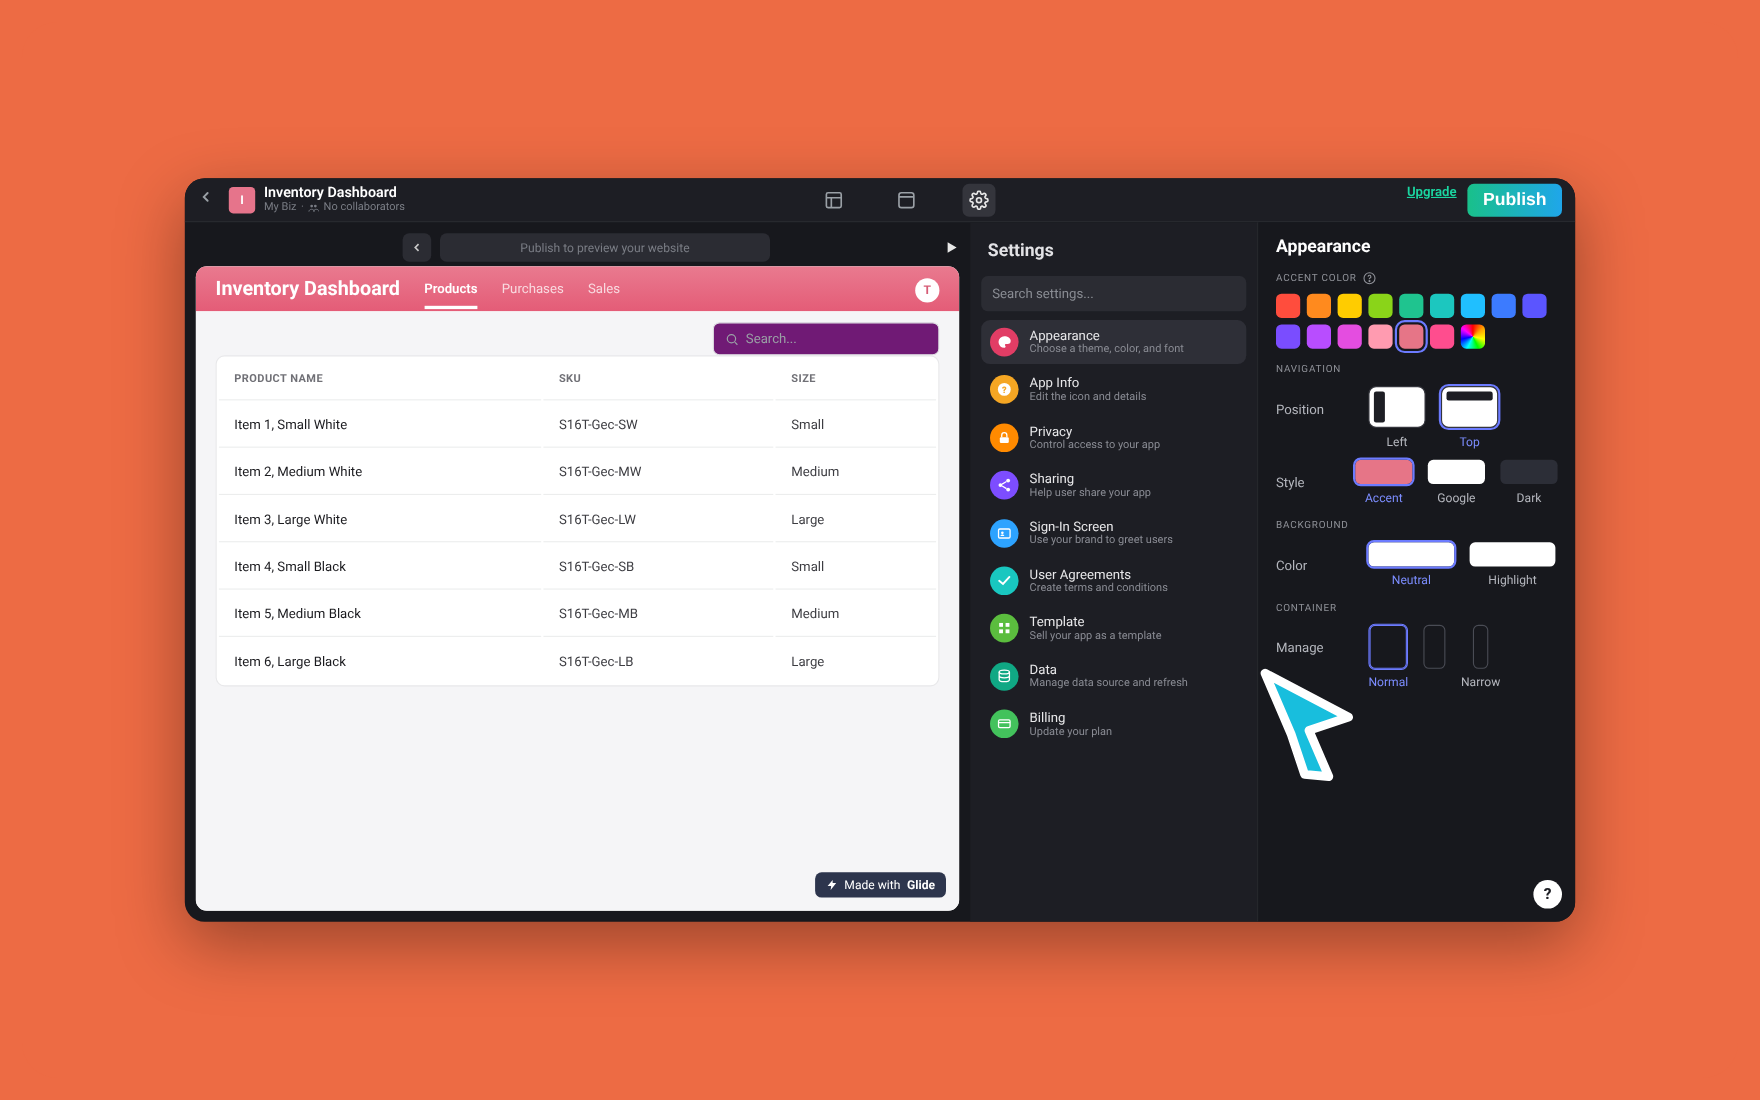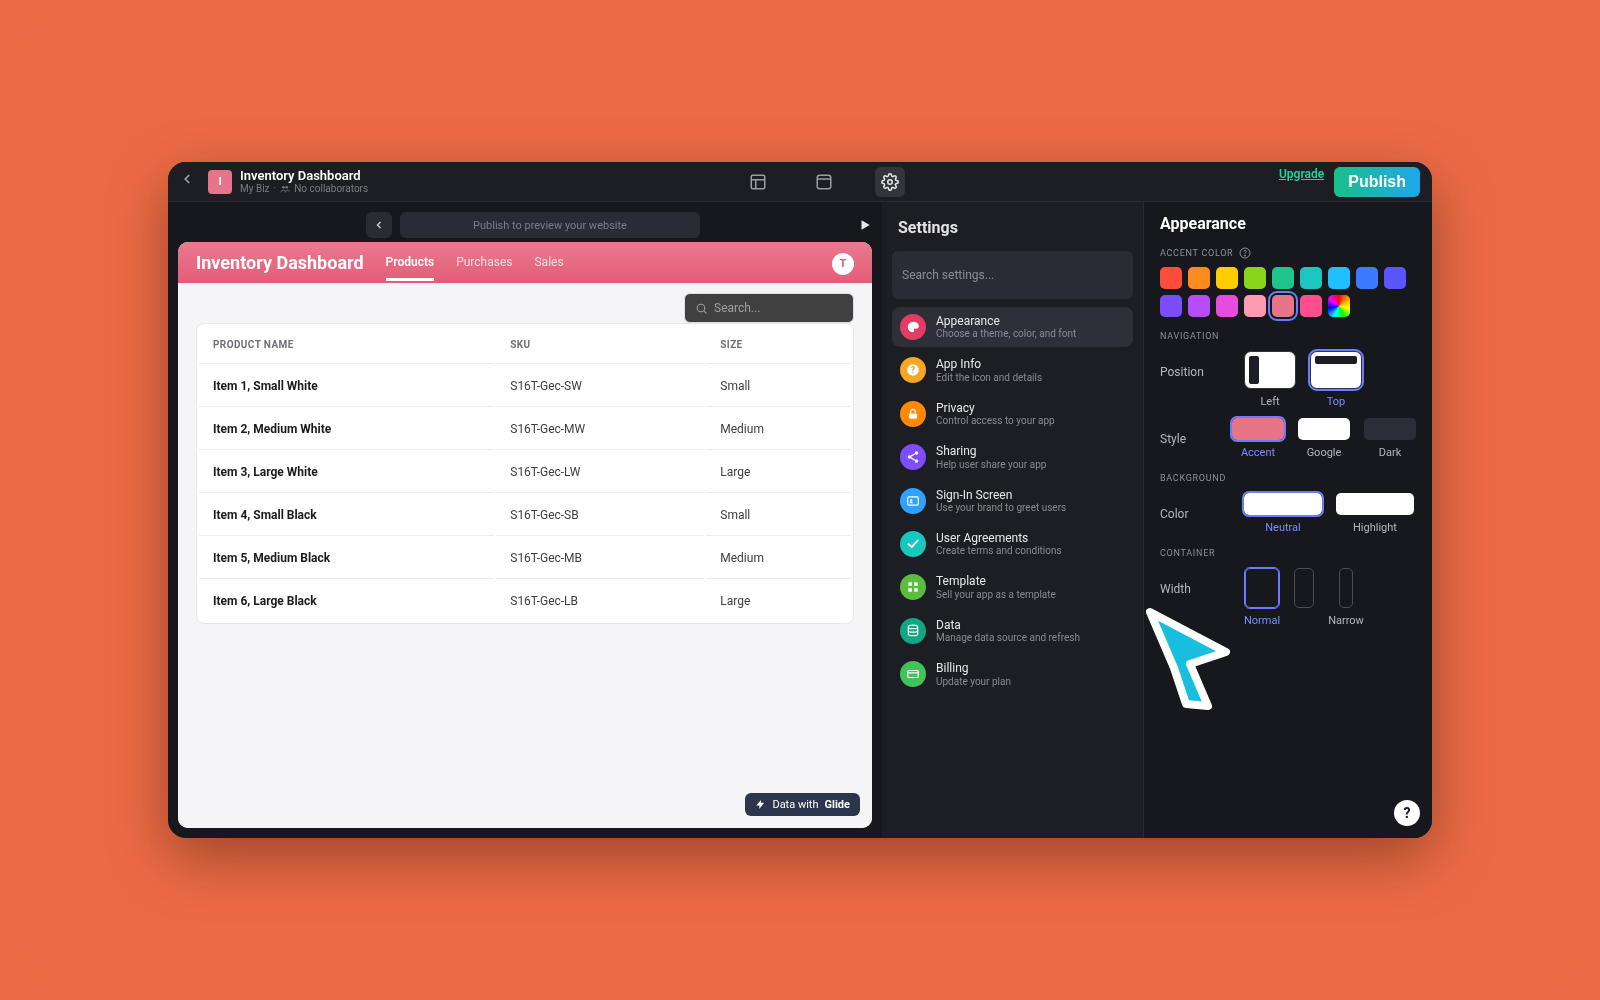--- a/index.html
+++ b/index.html
@@ -94,50 +94,50 @@
   .preview-title { font-size:18px; font-weight:700; padding-bottom:10px; }
   .tab { font-size:12px; opacity:.75; padding-bottom:9px; cursor:pointer; }
   .tab.active { opacity:1; border-bottom: 3px solid #fff; font-weight:600; }
   .avatar-badge {
     margin-left:auto; width:22px;height:22px;border-radius:50%;
     background:#fff;color:#d65c76;font-size:11px;font-weight:700;
     display:flex;align-items:center;justify-content:center;margin-bottom:8px;
   }
   .preview-body { flex:1; background:#f5f5f7; padding:14px 18px; position:relative; }
   .search-field {
-    float:right; width:170px; height:30px; background:#404040; border:1px solid #e0e0e4;
+    float:right; width:206px; height:30px; background:#701a75; border:1px solid #e0e0e4;
     border-radius:6px; display:flex; align-items:center; gap:6px; padding:0 10px;
     color:#9aa0a6; font-size:12px; margin-top:-4px;
   }
   .data-table {
     clear:both; margin-top: 18px; background:#fff; border:1px solid #e8e8ea; border-radius:8px;
     overflow:hidden; width:100%;
   }
   .data-table th, .data-table td {
     text-align:left; padding: 13px 14px; font-size:12px;
     border-bottom:1px solid #eceded;
   }
   .data-table th { color:#707076; font-size:10px; letter-spacing:.04em; font-weight:700;}
-  .data-table td:first-child { font-weight:700; color:#1b1b1f; }
+  .data-table td:first-child { font-weight:400; color:#1b1b1f; }
   .data-table td { color:#3d3d42; }
   .data-table tr:last-child td { border-bottom:none; }
   .made-with {
     position:absolute; right:12px; bottom:12px;
     background:#2d354d; color:#fff; border-radius:6px; padding:5px 10px;
     font-size:11px; display:flex; align-items:center; gap:6px;
   }
   
   .settings-panel {
     width: 262px; background:#1d1e24; padding: 12px 10px; color:#e3e3e6;
     display:flex; flex-direction:column; gap:8px; overflow:auto;
     border-right:1px solid #2a2b30;
   }
   .settings-title { font-size:16px; font-weight:700; padding:4px 6px 6px; }
   .settings-search {
-    height:48px; background:#2b2c33; border-radius:6px; padding:0 10px;
+    height:32px; background:#2b2c33; border-radius:6px; padding:0 10px;
     color:#8a8d94; font-size:12px; display:flex; align-items:center;
   }
   .slist { display:flex; flex-direction:column; gap:3px; }
   .sitem {
     display:flex; gap:10px; align-items:flex-start; padding:7px 8px; border-radius:8px;
     cursor:pointer;
   }
   .sitem.active { background:#2e2f37; }
   .sicon {
     width:26px; height:26px; border-radius:50%;
@@ -323,21 +323,21 @@
                     <td>Item 6, Large Black</td>
                     <td>S16T-Gec-LB</td>
                     <td>Large</td>
                   </tr>
                 </tbody>
           </table>
           <div class="made-with">
             <svg width="11" height="11" viewBox="0 0 24 24" fill="currentColor">
                   <path d="M13 2L3 14h7l-1 8 11-14h-7l0-6z"></path>
                 </svg>
-            <span>Data with</span>
+            <span>Made with</span>
             <strong>Glide</strong>
           </div>
         </div>
       </div>
     </div>
 
     <div class="settings-panel">
       <div class="settings-title">Settings</div>
       <div class="settings-search">
         <span>Search settings...</span>
@@ -529,21 +529,21 @@
               </div>
               <div class="opt">
                 <div class="bg-swatch "></div>
                 <span>Highlight</span>
               </div>
             </div>
       </div>
 
       <div class="section-label">CONTAINER</div>
       <div class="control-row">
-        <div class="control-label">Width</div>
+        <div class="control-label">Manage</div>
         <div class="opts" id="width-opts">
               <div class="opt selected">
                 <div class="width-thumb n selected" style=""></div>
                 <span>Normal</span>
               </div>
               <div class="opt">
                 <div class="width-thumb n" style="width:20px;"></div>
                 <span></span>
               </div>
               <div class="opt">

